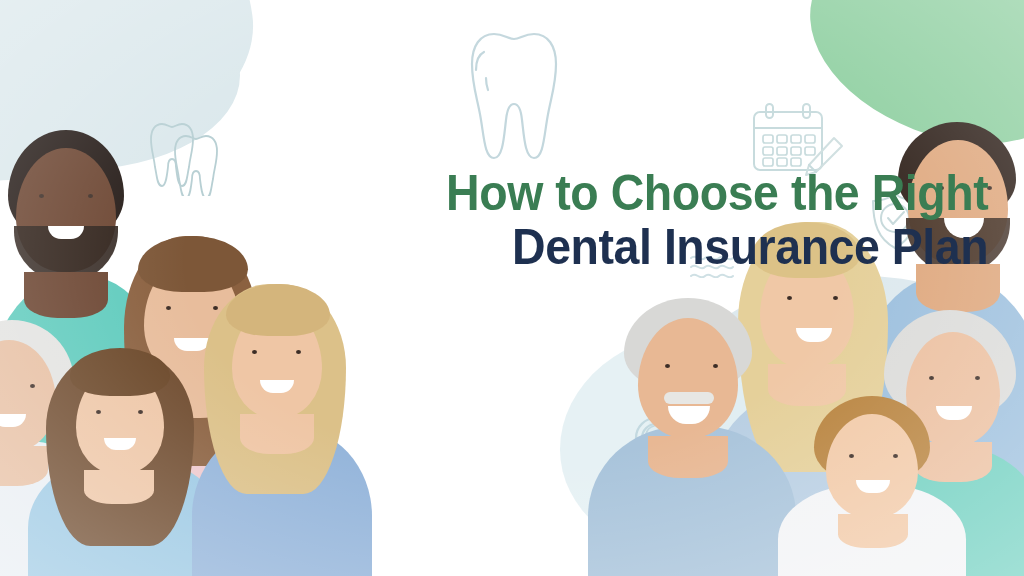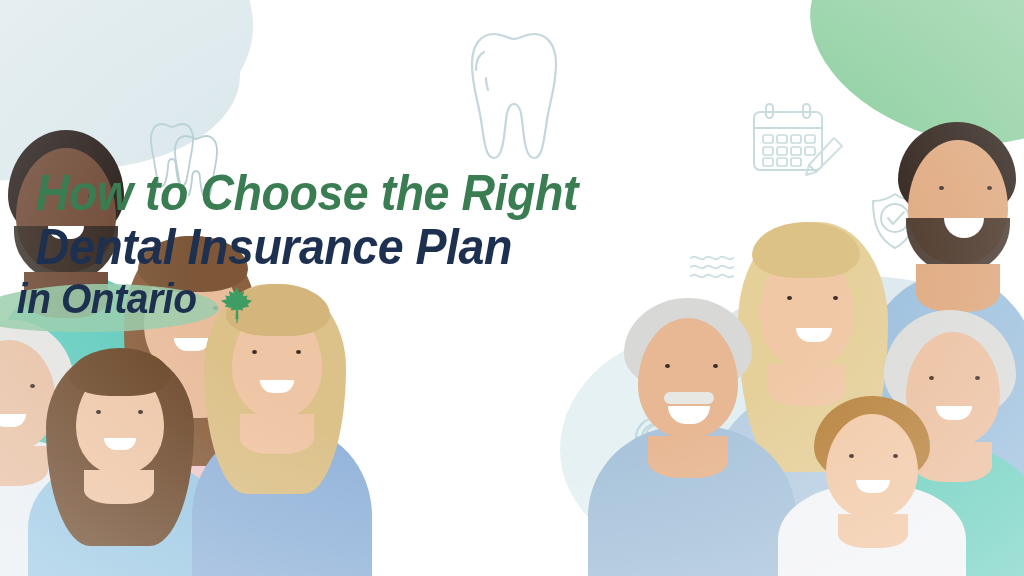--- a/index.html
+++ b/index.html
@@ -32,21 +32,21 @@
   #people-right{right:0;width:340px;height:480px;}
   .person{position:absolute;bottom:0;}
   .head{position:absolute;border-radius:50% 50% 46% 46%/56% 56% 44% 44%;}
   .hair{position:absolute;border-radius:50% 50% 40% 40%/60% 60% 40% 40%;}
   .hair-long{position:absolute;border-radius:46% 46% 30% 30%/40% 40% 60% 60%;}
   .body{position:absolute;border-radius:46% 46% 0 0/60% 60% 0 0;}
   .smile{position:absolute;background:#fff;border-radius:0 0 60px 60px;}
   .eye{position:absolute;background:#3c2d26;border-radius:50%;width:5px;height:4px;}
 
   
-  #headline{position:absolute;left:0;right:0;top:168px;text-align:left;z-index:60;font-style:italic;}
+  #headline{position:absolute;left:0;right:0;top:168px;text-align:right;z-index:60;}
   .hl-line{margin:0;line-height:1.0;font-weight:700;letter-spacing:-0.5px;
            font-family:"Liberation Sans",sans-serif;
            transform:scaleX(.93);transform-origin:center;}
   #hl1{font-size:50px;color:#3a7d53;}
   #hl2{font-size:50px;color:#1e3050;margin-top:4px;}
   #hl3-wrap{position:relative;display:inline-block;margin-top:6px;}
   #brush{position:absolute;left:-28px;right:-6px;top:6px;height:48px;
          background:#9ccfae;opacity:.85;z-index:0;
          border-radius:48% 52% 45% 55% / 60% 58% 42% 40%;
          transform:rotate(-1.2deg) skewX(-6deg);}
@@ -268,26 +268,16 @@
       <div class="eye" style="right:98px;top:58px;"></div>
       <div class="smile" style="right:62px;top:84px;width:34px;height:13px;"></div>
       <div style="position:absolute;right:44px;top:118px;width:70px;height:34px;background:#f2caa8;
                   border-radius:0 0 40% 40%;"></div>
     </div>
   </div>
 
   <div id="headline">
     <div class="hl-line" id="hl1" style="color: rgb(58, 125, 83);">How to Choose the Right</div>
     <div class="hl-line" id="hl2" style="color: rgb(30, 48, 80);">Dental Insurance Plan</div>
-    <div id="hl3-wrap">
-      <div id="brush" style="background: rgb(156, 207, 174);"></div>
-      <div class="hl-line" id="hl3" style="color: rgb(30, 48, 80);">in Ontario</div>
-      <div id="maple">
-        <svg width="36" height="38" viewBox="0 0 36 38" fill="#3f9d63">
-          <path d="M18 1l2.6 6.1 4.6-2.2-1.1 5.4 4.6-.9-1.3 3.8 5.8 1.6-4.6 3.4 1.6 2.4-6.6 1.4.5 2.6-5-.9.3 9.5h-2.8l.3-9.5-5 .9.5-2.6-6.6-1.4 1.6-2.4L1.8 14.8l5.8-1.6-1.3-3.8 4.6.9-1.1-5.4 4.6 2.2L18 1z"></path>
-          <rect x="17.4" y="26" width="1.2" height="11" fill="#3f9d63"></rect>
-        </svg>
-      </div>
-    </div>
   </div>
 
   <div class="vignette"></div>
 </div>
 
 </body></html>

